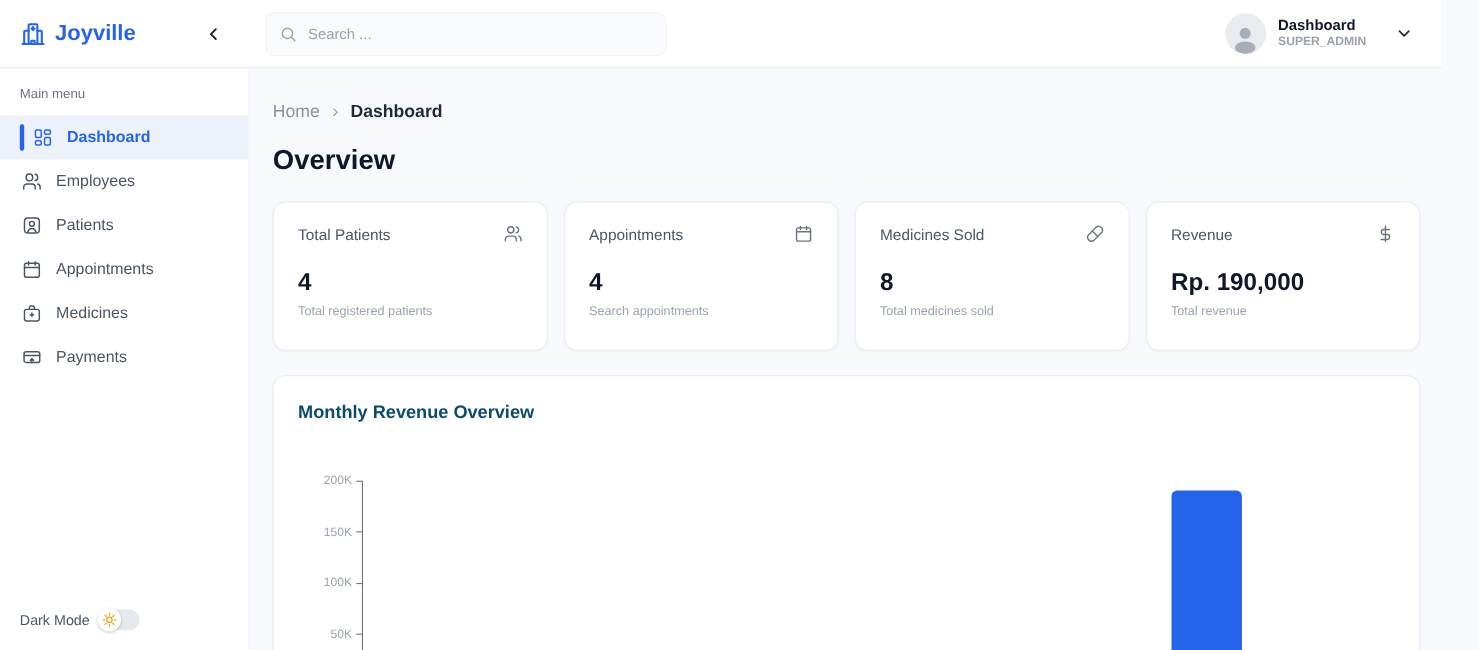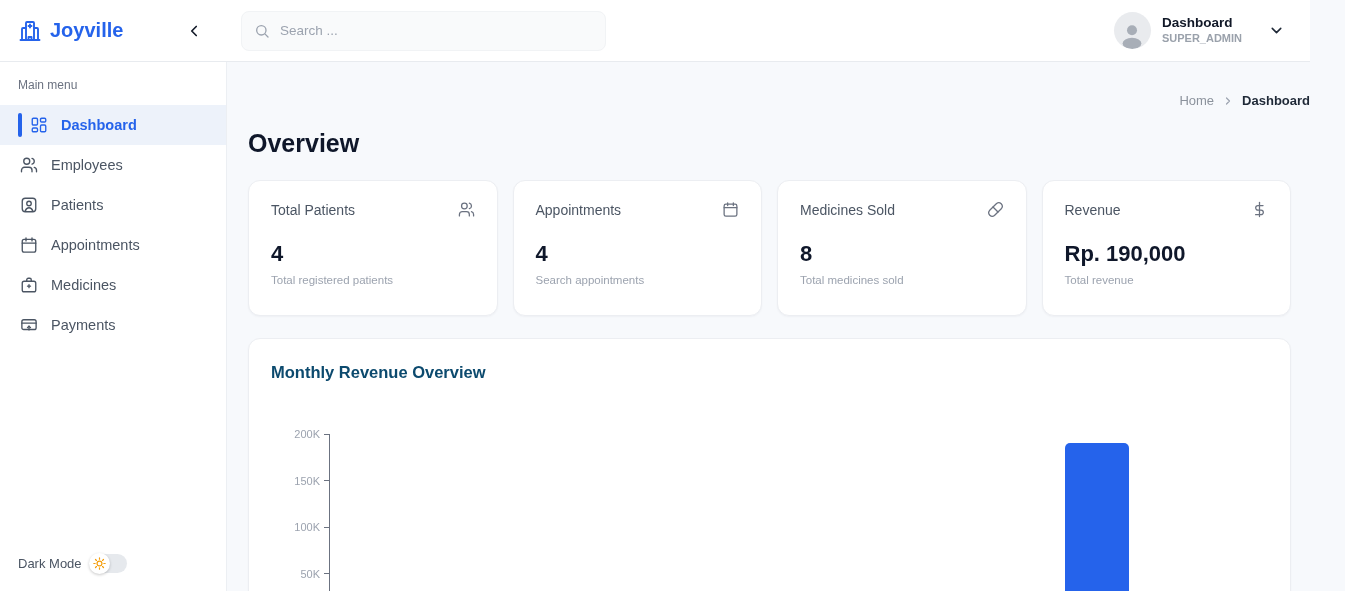--- a/index.html
+++ b/index.html
@@ -69,21 +69,21 @@
     background:#e6e9ed; cursor:pointer;
   }
   .toggle .knob {
     position:absolute; left:-2px; top:-1px; width:21px; height:21px; border-radius:50%;
     background:#ffffff; box-shadow:0 1px 3px rgba(0,0,0,.22);
     display:flex; align-items:center; justify-content:center; color:#f59e0b;
   }
 
   
   .main { position:absolute; top:62px; left:227px; right:0; height:700px; background:#f7f9fc; }
-  .breadcrumb { margin:31px 0 0 21px; display:flex; align-items:center; gap:8px; font-size:13px; color:#8b929c;justify-content:flex-end; }
+  .breadcrumb { margin:31px 0 0 21px; display:flex; align-items:center; gap:8px; font-size:16px; color:#8b929c; }
   .crumb-home { cursor:pointer; }
   .crumb-sep { display:flex; color:#9ca3af; }
   .crumb-current { color:#1f2937; font-weight:600; }
   .page-title { margin:22px 0 0 21px; font-size:25px; line-height:26px; font-weight:800; color:#0f172a; }
 
   .stats { margin:24px 19px 0 21px; display:grid; grid-template-columns:repeat(4,1fr); gap:15px; }
   .card {
     background:#ffffff; border:1px solid #eceef2; border-radius:12px; height:136px;
     padding:20px 22px; box-shadow:0 1px 2px rgba(16,24,40,.04);
   }

